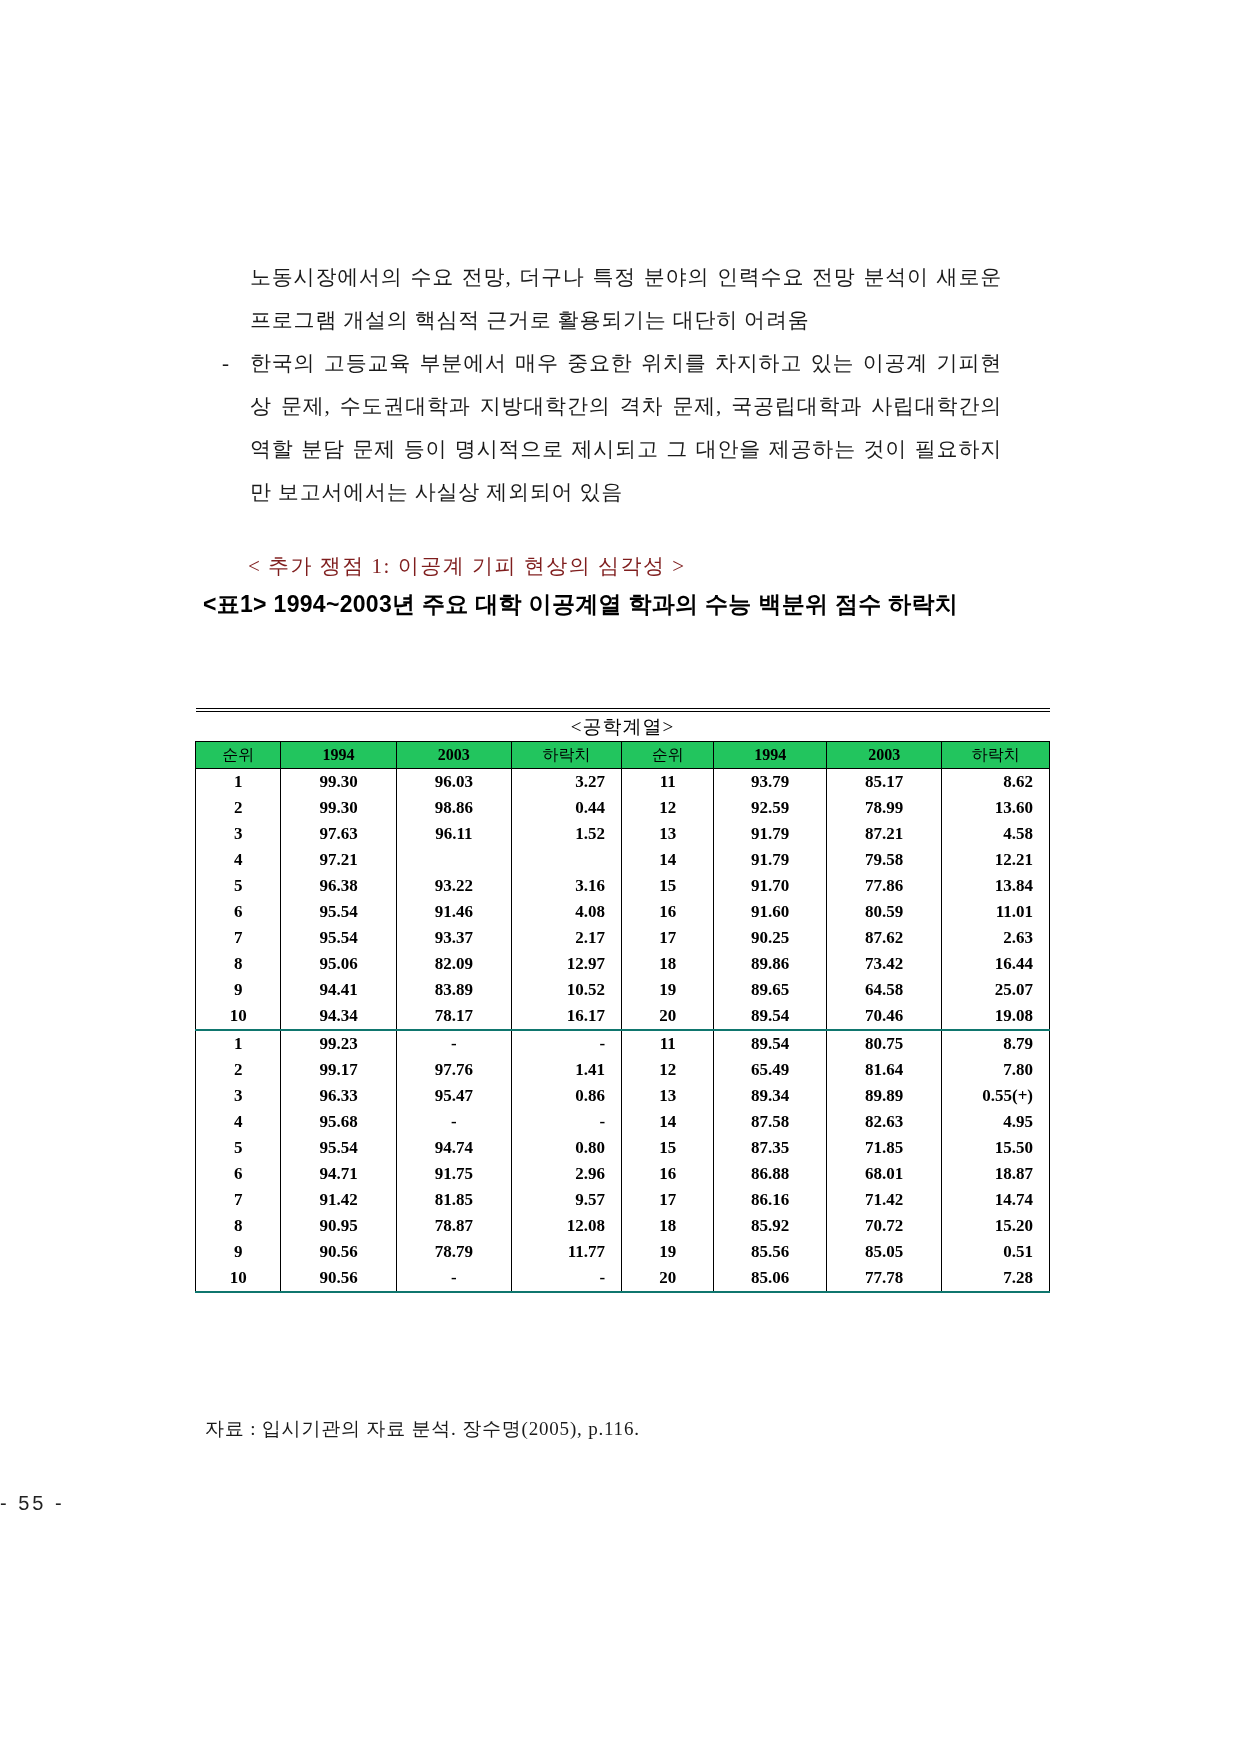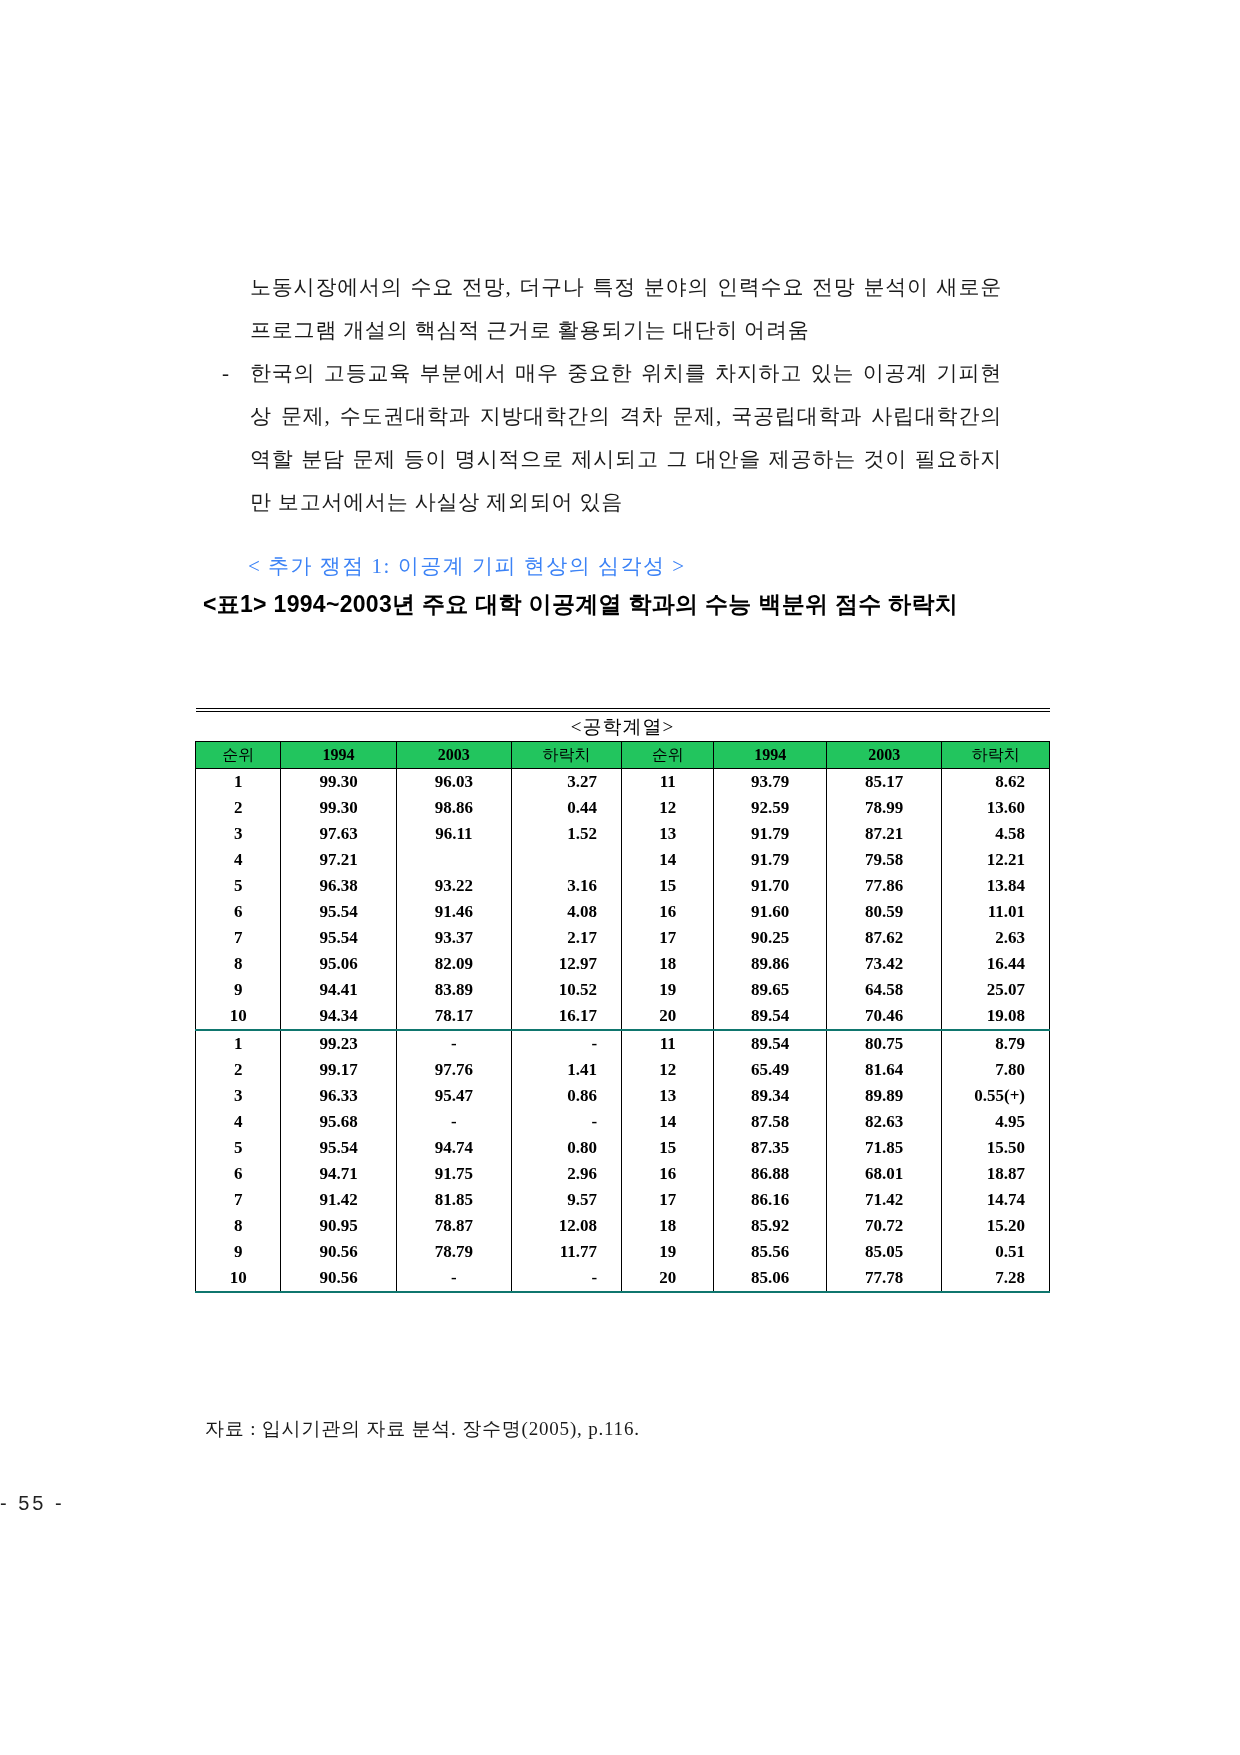--- a/index.html
+++ b/index.html
@@ -8,21 +8,21 @@
     width: 1240px;
     height: 1755px;
     background: #ffffff;
     color: #111;
     font-family: "Liberation Serif", "DejaVu Serif", serif;
   }
 
   
   .text-block {
     position: absolute;
-    top: 266px;
+    top: 256px;
     left: 250px;
     width: 752px;
   }
   .para {
     margin: 0;
     font-size: 21px;
     line-height: 43px;
     letter-spacing: 0.8px;
     text-align: justify;
     position: relative;
@@ -34,21 +34,21 @@
     top: 0;
   }
 
   
   .heading {
     position: absolute;
     top: 552px;
     left: 248px;
     font-size: 21px;
     letter-spacing: 1.5px;
-    color: #3b82f6;
+    color: #7f1d1d;
     white-space: nowrap;
   }
 
   
   .table-title {
     position: absolute;
     top: 589px;
     left: 203px;
     font-size: 23px;
     font-weight: 700;
@@ -94,21 +94,21 @@
   .data-row td {
     height: 26px;
     border-left: 1px solid #000;
     border-right: 1px solid #000;
     font-weight: 700;
   }
   .data-row.first td { border-top: 1px solid #000; }
   .data-row.last td  { border-bottom: 2px solid #0f766e; }
   .score-table td.num-right {
     text-align: right;
-    padding-right: 24px;
+    padding-right: 16px;
   }
 
   
   .source {
     position: absolute;
     top: 1416px;
     left: 205px;
     font-size: 19px;
     letter-spacing: 0.8px;
     color: #1a1a1a;

